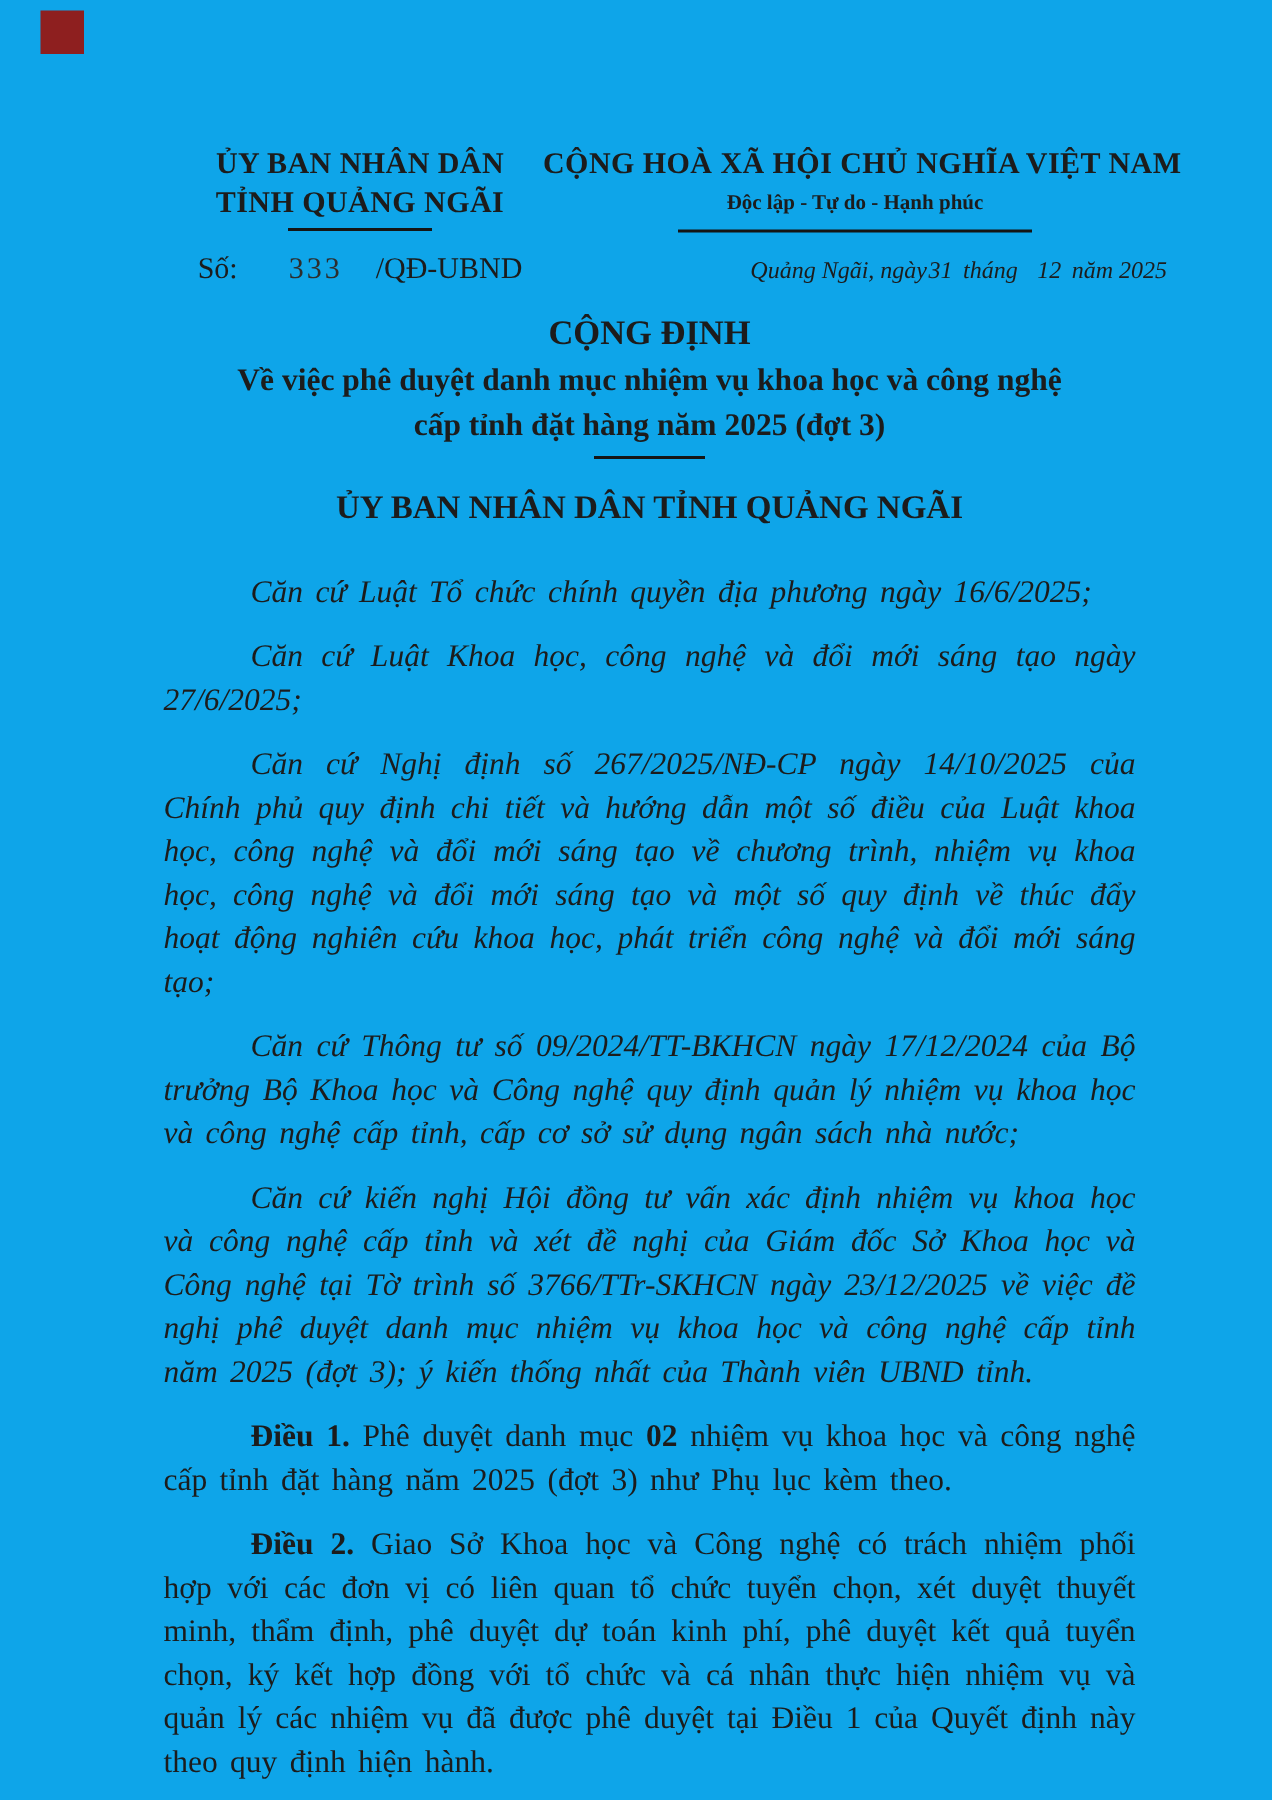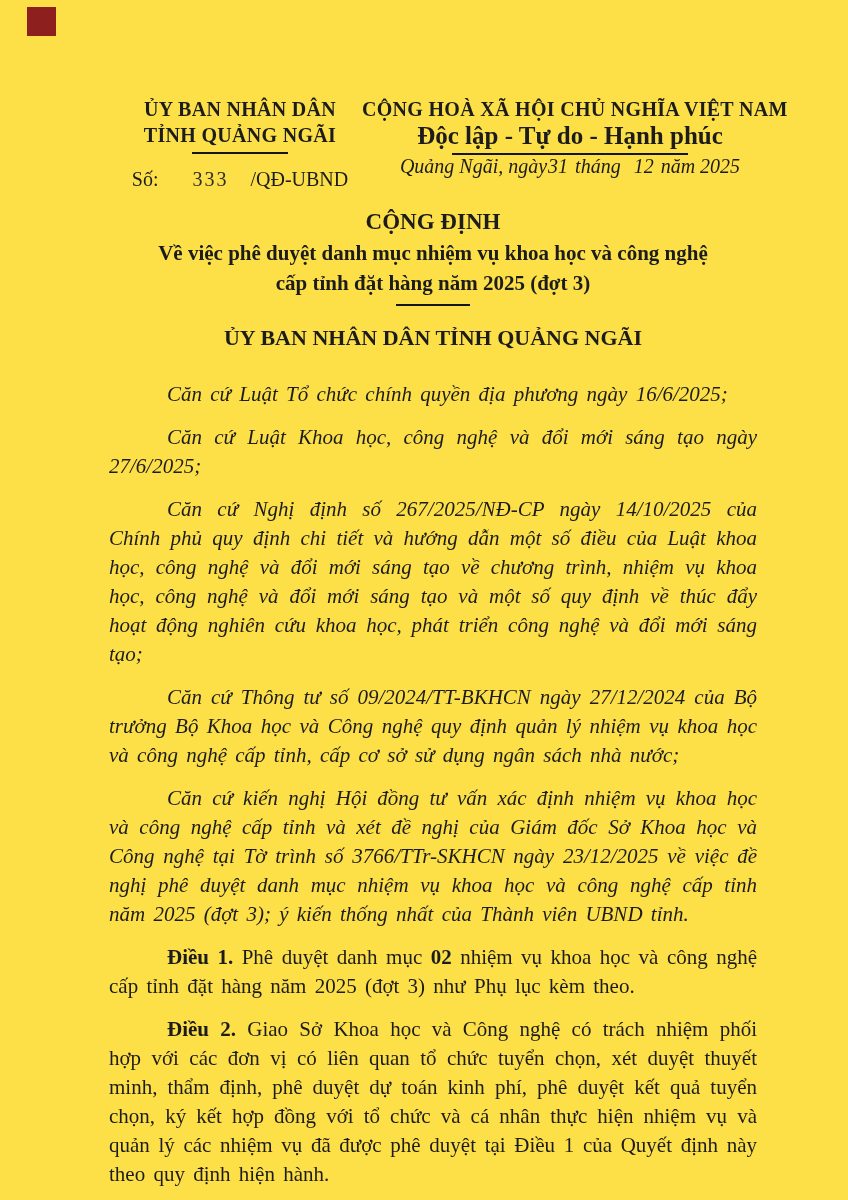--- a/index.html
+++ b/index.html
@@ -1,20 +1,20 @@
 <!DOCTYPE html>
 <html><head>
 <meta charset="utf-8">
 <style>
   html, body { margin: 0; padding: 0; background: #ffffff; }
   .page {
     position: relative;
     width: 848px;
     height: 1200px;
-    background: #fde047;
+    background: #0ea5e9;
     font-family: "Liberation Serif", "DejaVu Serif", serif;
     color: #1c1c1c;
     overflow: hidden;
   }
   .stamp-marker {
     position: absolute;
     left: 27px;
     top: 7px;
     width: 29px;
     height: 29px;
@@ -51,28 +51,30 @@
   .rule-title { width: 74px; margin-top: 7px; }
   .so-line {
     margin-top: 14px;
     font-size: 20px;
     white-space: nowrap;
   }
   .so-line .num    { margin-left: 34px; letter-spacing: 2px; color: #2d2d2d; }
   .so-line .suffix { margin-left: 22px; }
   .motto {
     font-weight: bold;
-    font-size: 25px;
+    font-size: 14px;
     line-height: 27px;
     white-space: nowrap;
   }
   .date-line {
+    margin-top: 17px;
     font-style: italic;
-    font-size: 20px;
+    font-size: 16px;
     white-space: nowrap;
+    text-align: right;
   }
   .date-line .day    { margin-left: 1px; }
   .date-line .mid    { margin-left: 7px; }
   .date-line .month  { margin-left: 13px; }
   .date-line .suffix { margin-left: 7px; }
   
   .doc {
     position: absolute;
     top: 207px;
     left: 94px;
@@ -150,21 +152,21 @@
     <p class="title-sub">Về việc phê duyệt danh mục nhiệm vụ khoa học và công nghệ</p>
     <p class="title-sub">cấp tỉnh đặt hàng năm 2025 (đợt 3)</p>
     <div class="rule rule-title"></div>
 
     <p class="authority">ỦY BAN NHÂN DÂN TỈNH QUẢNG NGÃI</p>
 
     <div class="preamble-block">
       <p class="para">Căn cứ Luật Tổ chức chính quyền địa phương ngày 16/6/2025;</p>
       <p class="para">Căn cứ Luật Khoa học, công nghệ và đổi mới sáng tạo ngày 27/6/2025;</p>
       <p class="para">Căn cứ Nghị định số 267/2025/NĐ-CP ngày 14/10/2025 của Chính phủ quy định chi tiết và hướng dẫn một số điều của Luật khoa học, công nghệ và đổi mới sáng tạo về chương trình, nhiệm vụ khoa học, công nghệ và đổi mới sáng tạo và một số quy định về thúc đẩy hoạt động nghiên cứu khoa học, phát triển công nghệ và đổi mới sáng tạo;</p>
-      <p class="para">Căn cứ Thông tư số 09/2024/TT-BKHCN ngày 27/12/2024 của Bộ trưởng Bộ Khoa học và Công nghệ quy định quản lý nhiệm vụ khoa học và công nghệ cấp tỉnh, cấp cơ sở sử dụng ngân sách nhà nước;</p>
+      <p class="para">Căn cứ Thông tư số 09/2024/TT-BKHCN ngày 17/12/2024 của Bộ trưởng Bộ Khoa học và Công nghệ quy định quản lý nhiệm vụ khoa học và công nghệ cấp tỉnh, cấp cơ sở sử dụng ngân sách nhà nước;</p>
       <p class="para">Căn cứ kiến nghị Hội đồng tư vấn xác định nhiệm vụ khoa học và công nghệ cấp tỉnh và xét đề nghị của Giám đốc Sở Khoa học và Công nghệ tại Tờ trình số 3766/TTr-SKHCN ngày 23/12/2025 về việc đề nghị phê duyệt danh mục nhiệm vụ khoa học và công nghệ cấp tỉnh năm 2025 (đợt 3); ý kiến thống nhất của Thành viên UBND tỉnh.</p>
     </div>
 
 
     <p class="para"><span class="article-label">Điều 1.</span><span> Phê duyệt danh mục </span><span class="bold">02</span><span> nhiệm vụ khoa học và công nghệ cấp tỉnh đặt hàng năm 2025 (đợt 3) như Phụ lục kèm theo.</span></p>
 
     <p class="para"><span class="article-label">Điều 2.</span><span> Giao Sở Khoa học và Công nghệ có trách nhiệm phối hợp với các đơn vị có liên quan tổ chức tuyển chọn, xét duyệt thuyết minh, thẩm định, phê duyệt dự toán kinh phí, phê duyệt kết quả tuyển chọn, ký kết hợp đồng với tổ chức và cá nhân thực hiện nhiệm vụ và quản lý các nhiệm vụ đã được phê duyệt tại Điều 1 của Quyết định này theo quy định hiện hành.</span></p>
 
   </div>
 </div>

